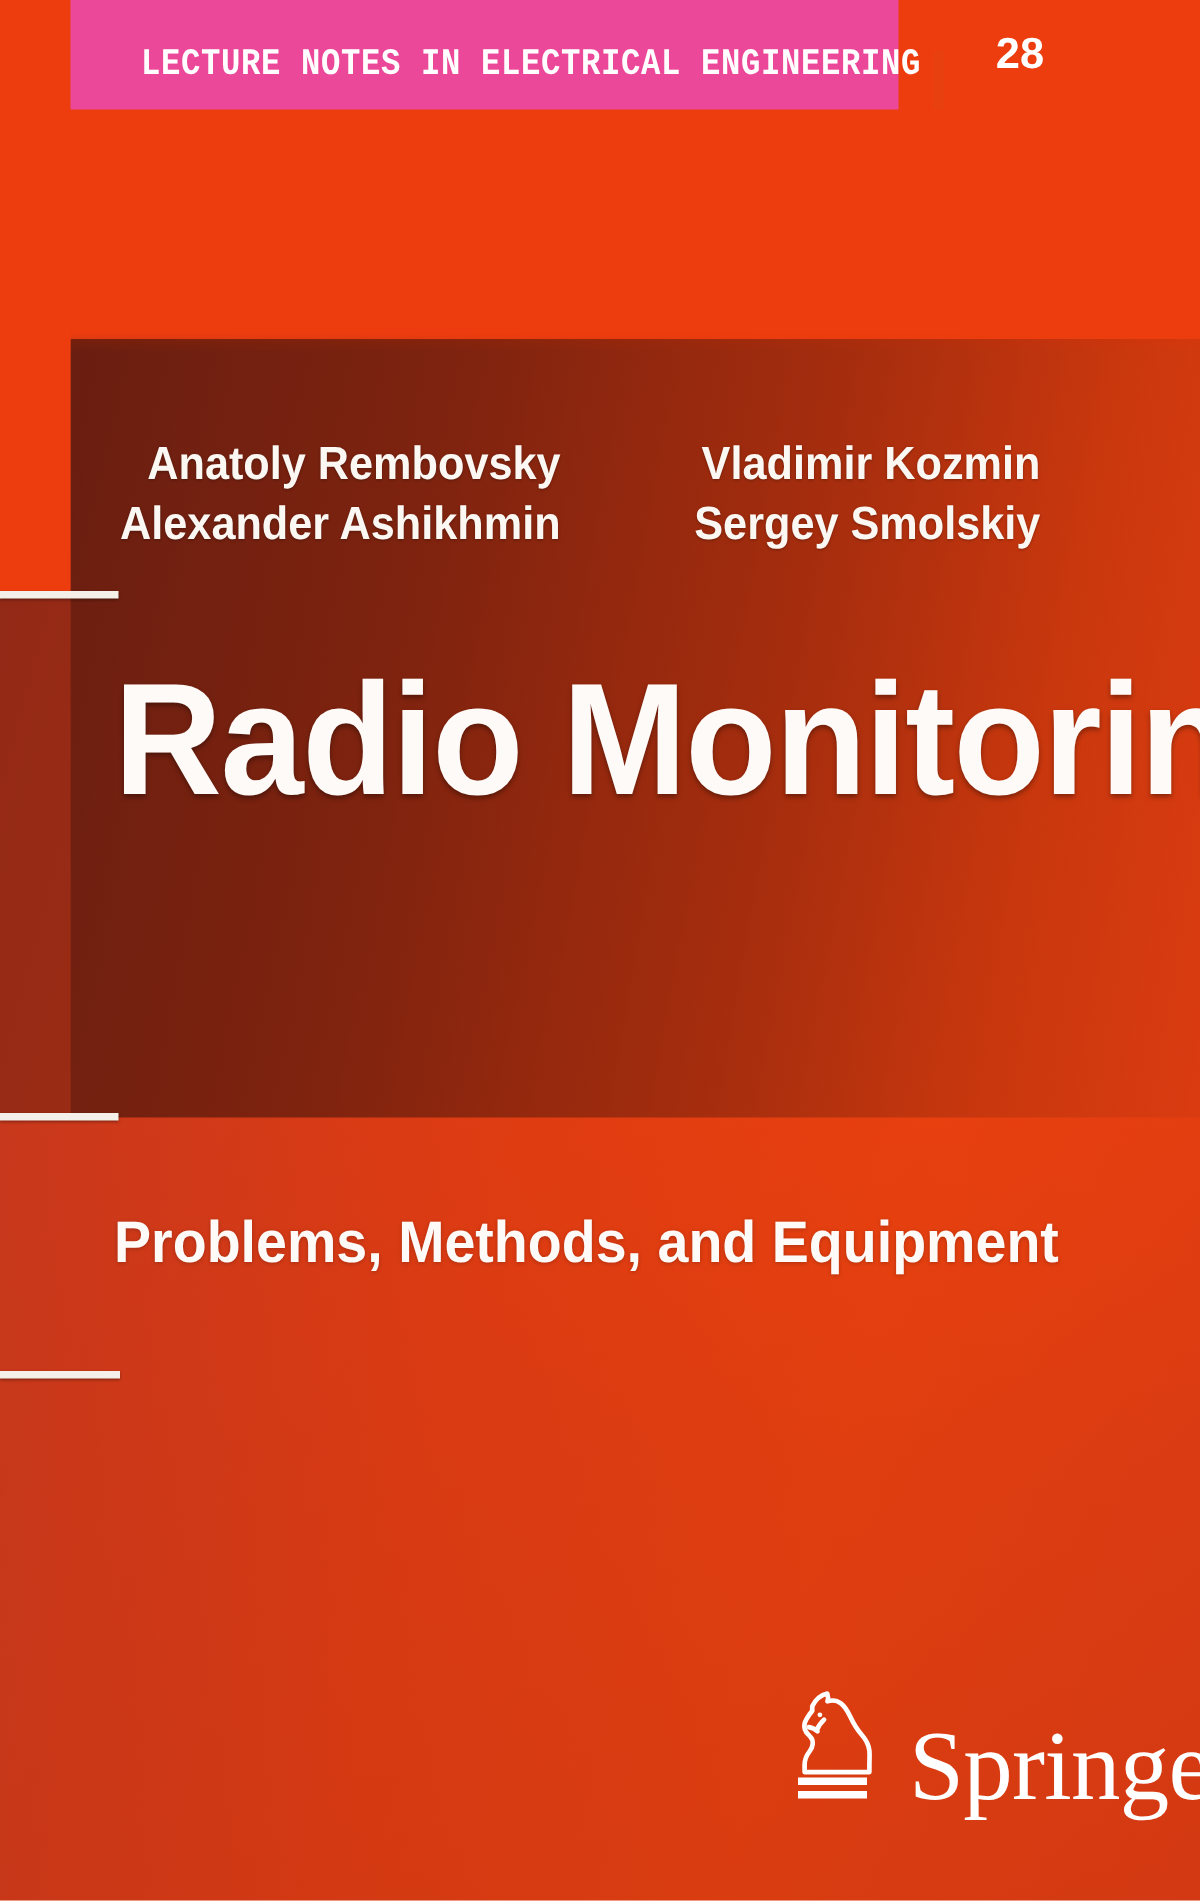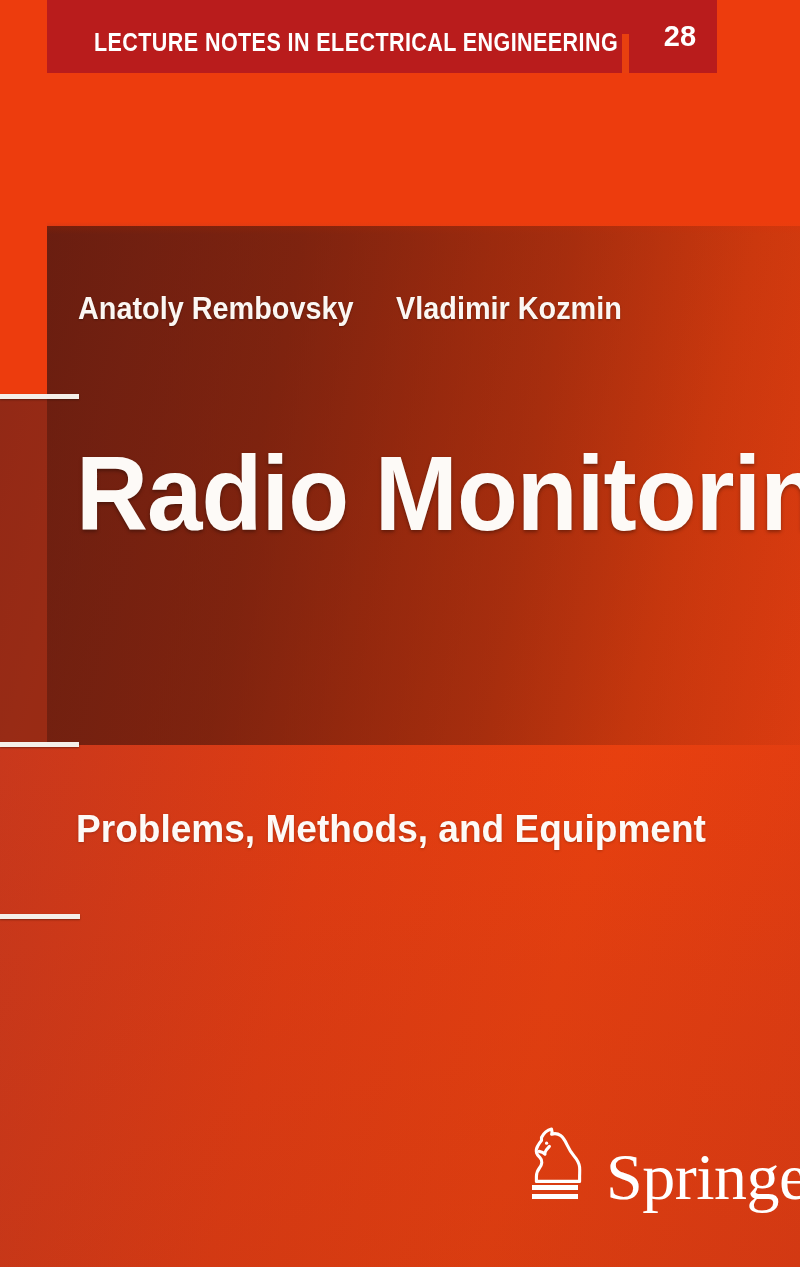--- a/index.html
+++ b/index.html
@@ -71,25 +71,26 @@
     width: 47px;
     height: 347px;
     background: rgba(40,12,7,0.30);
   }
 
   
   .series-banner {
     position: absolute;
     left: 47px;
     top: 0;
-    width: 670px;
+    width: 552px;
     height: 73px;
-    background: #b91c1c;
+    background: #ec4899;
     display: flex;
     align-items: center;
+    font-family: Liberation Mono, monospace;
   }
   .series-title {
     color: #ffffff;
     font-size: 25px;
     font-weight: bold;
     letter-spacing: 0.5px;
     transform: scaleX(0.86);
     transform-origin: left center;
     margin-left: 47px;
     white-space: nowrap;
@@ -132,20 +133,21 @@
   .authors {
     position: absolute;
     left: 78px;
     top: 289px;
     width: 640px;
     color: #fbf7f3;
   }
   .author-row {
     display: flex;
     line-height: 1.30;
+    text-align: right;
   }
   .author-cell {
     font-size: 31px;
     font-weight: bold;
     transform: scaleX(0.93);
     transform-origin: left center;
     white-space: nowrap;
     text-shadow: 0 1px 2px rgba(0,0,0,0.30);
   }
   .author-cell.col1 { width: 318px; }
@@ -221,20 +223,24 @@
   <div class="series-number">28</div>
 
   <div class="rule rule-1"></div>
   <div class="rule rule-2"></div>
   <div class="rule rule-3"></div>
 
   <div class="authors">
     <div class="author-row">
       <div class="author-cell col1">Anatoly Rembovsky</div>
       <div class="author-cell col2">Vladimir Kozmin</div>
+    </div>
+    <div class="author-row">
+      <div class="author-cell col1">Alexander Ashikhmin</div>
+      <div class="author-cell col2">Sergey Smolskiy</div>
     </div>
   </div>
 
   <div class="book-title">Radio Monitoring</div>
 
   <div class="book-subtitle">Problems, Methods, and Equipment</div>
 
   <div class="springer-logo">
     <span class="knight-icon">
       <svg width="74" height="78" viewBox="0 0 74 78" fill="none" xmlns="http://www.w3.org/2000/svg">

